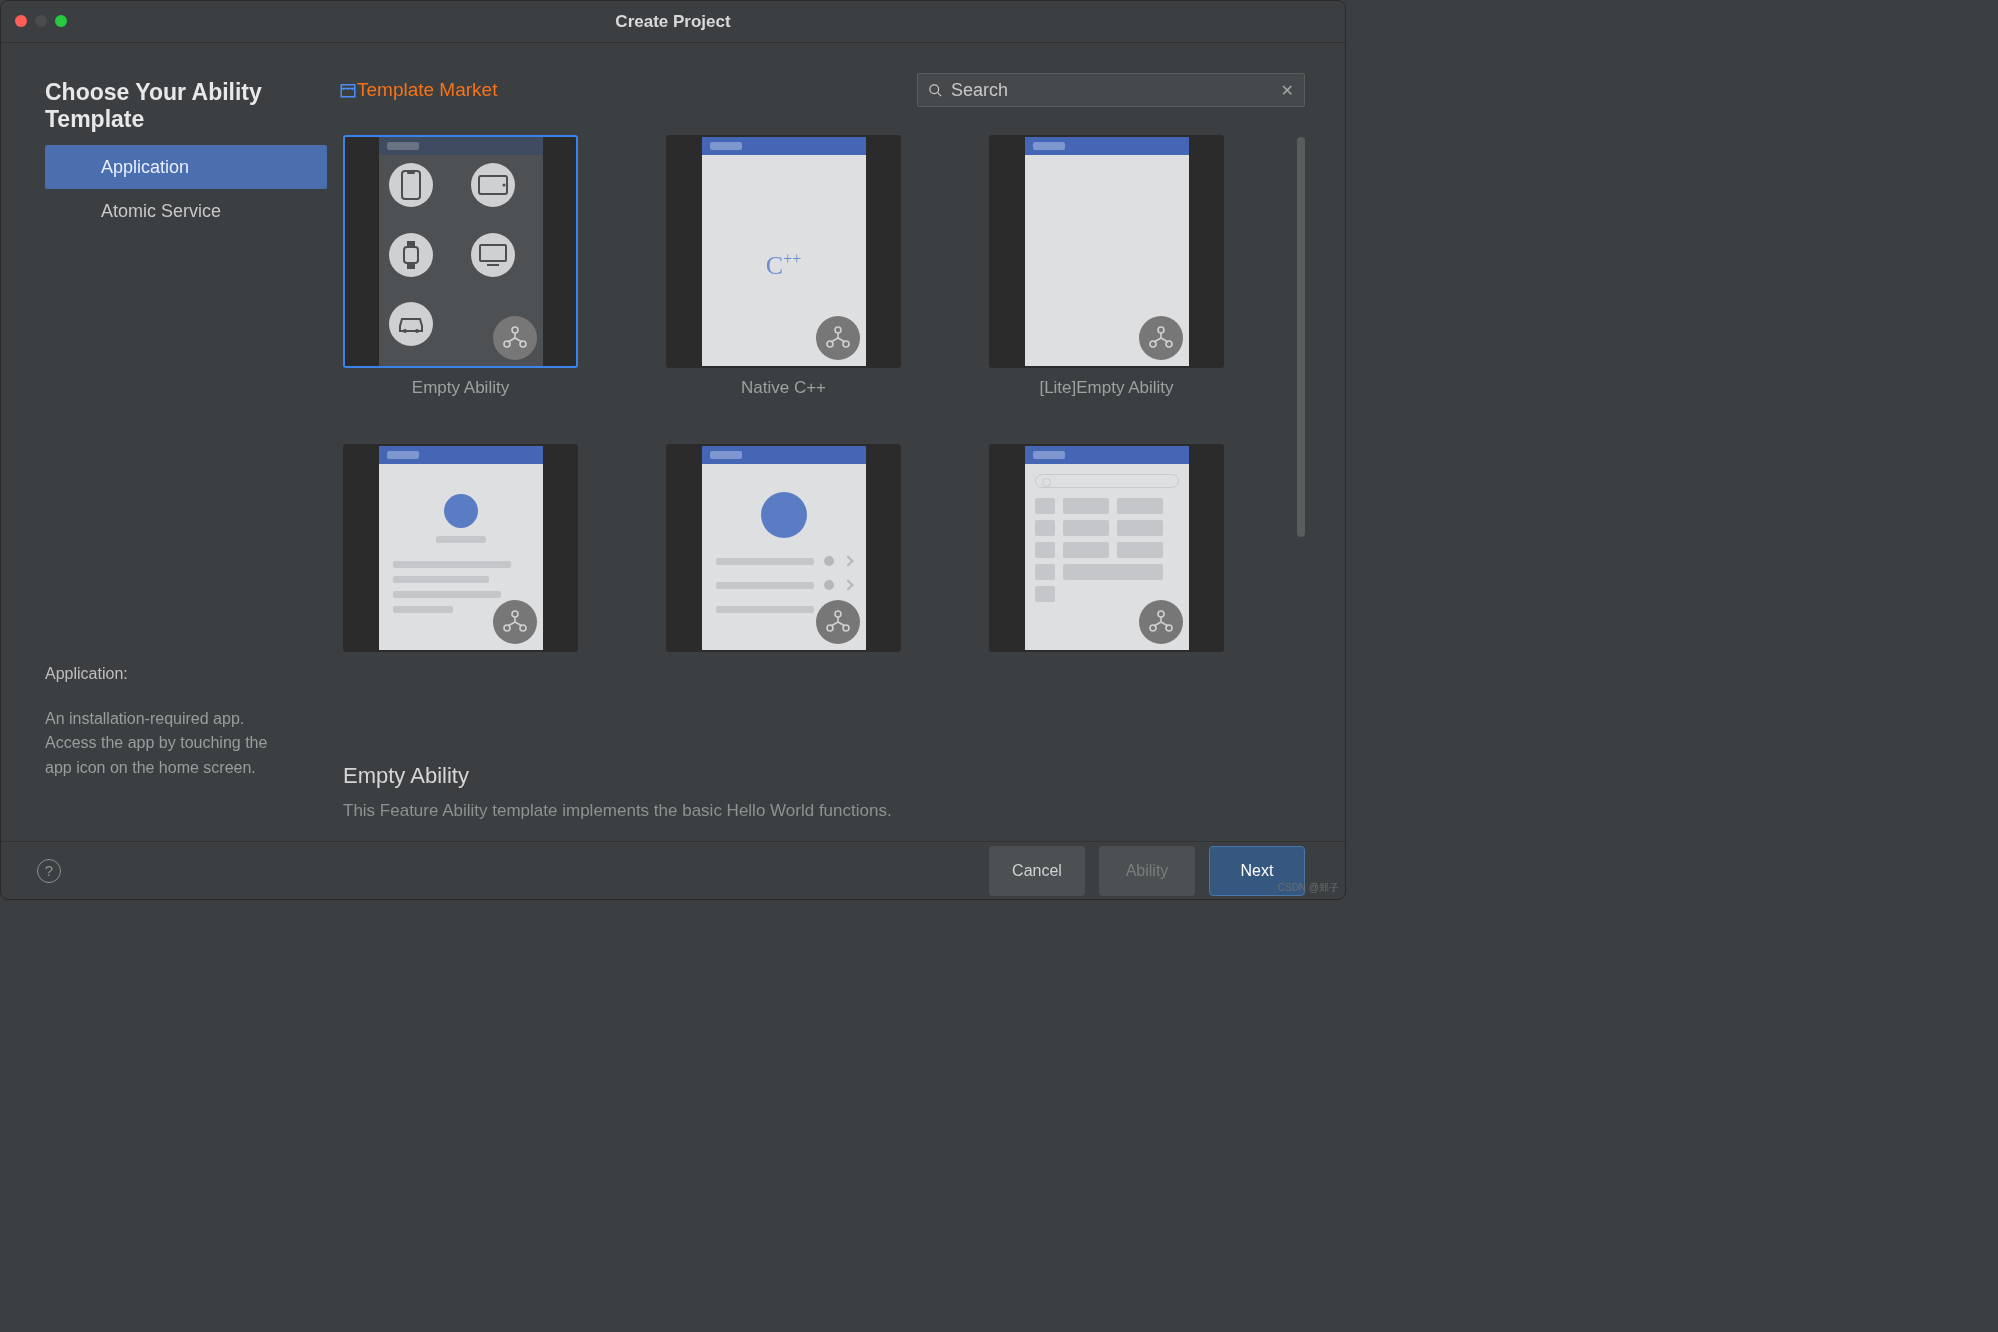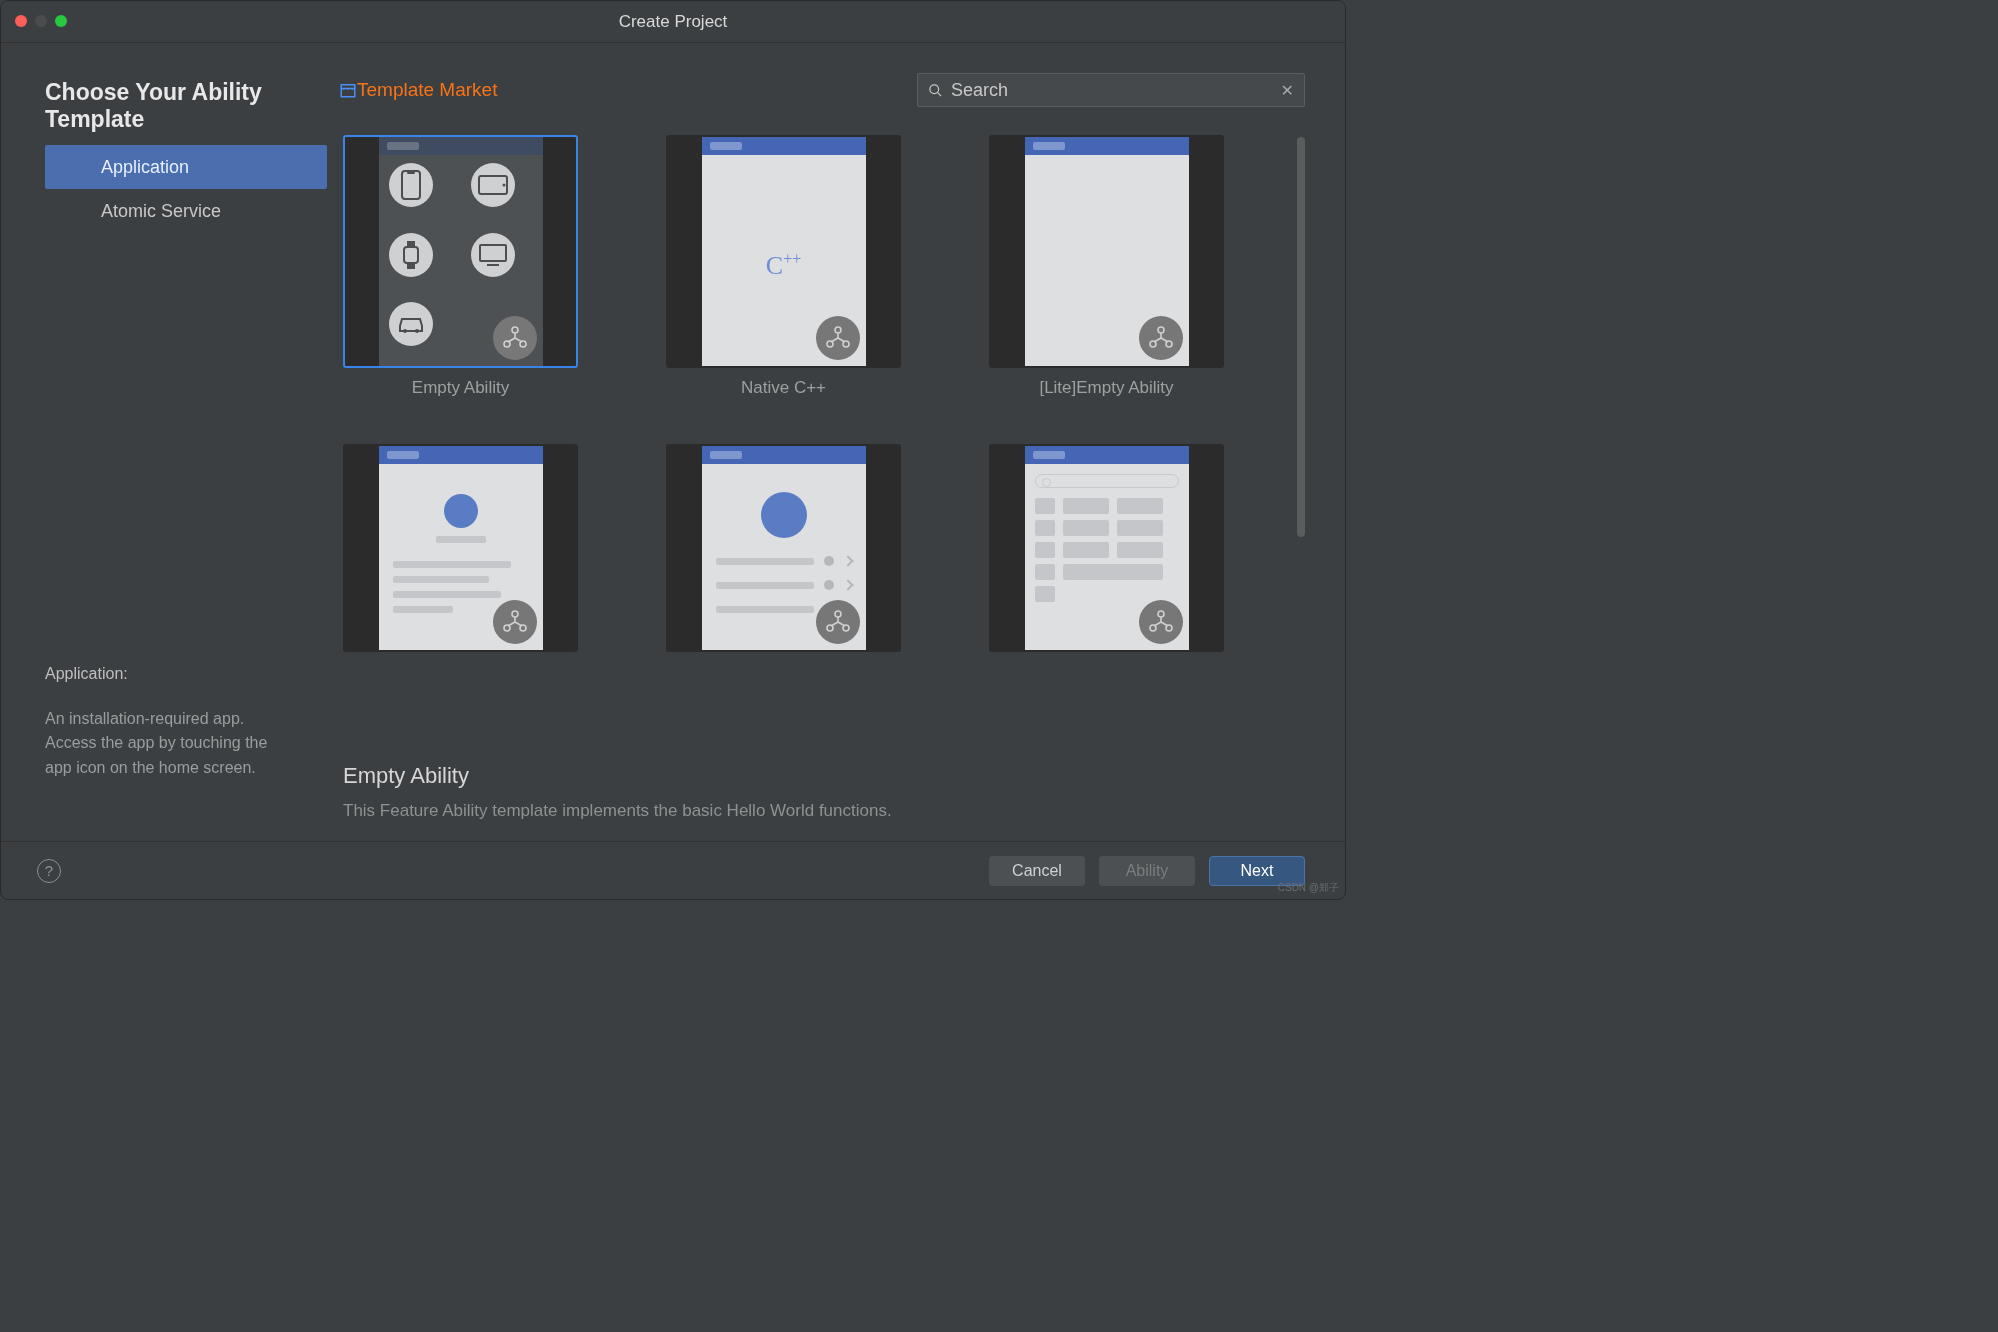--- a/index.html
+++ b/index.html
@@ -28,21 +28,21 @@
     align-items: center;
     position: relative;
     border-bottom: 1px solid #323232;
   }
   .traffic { display: flex; gap: 8px; position: absolute; left: 14px; top: 14px; }
   .dot { width: 12px; height: 12px; border-radius: 50%; }
   .dot.red { background: #ff5f57; }
   .dot.gray { background: #4c4c4c; }
   .dot.green { background: #28c840; }
   .titlebar-title {
-    flex: 1; text-align: center; color: #d9d9d9; font-weight: 400; font-size: 17px;
+    flex: 1; text-align: center; color: #d9d9d9; font-weight: 700; font-size: 17px;
   }
   .bg-title {
     position: absolute; top: -2px; width: 100%; text-align: center;
     font-size: 16px; font-weight: 600; color: #6f7273; white-space: nowrap;
     pointer-events: none;
   }
   .body {
     flex: 1; display: flex; overflow: hidden;
   }
   .sidebar {
@@ -131,21 +131,21 @@
   
   .sel-detail { padding: 24px 0 20px 4px; }
   .sel-title { color: #d6d6d6; font-size: 22px; font-weight: 500; margin-bottom: 12px; }
   .sel-desc { color: #8e9192; font-size: 17px; }
   .footer {
     height: 58px; border-top: 1px solid #323232;
     display: flex; align-items: center; padding: 0 40px 0 36px; gap: 14px;
   }
   .help { width: 24px; height: 24px; border: 1.5px solid #8d8f90; border-radius: 50%; color: #8d8f90; display: flex; align-items: center; justify-content: center; font-size: 15px; cursor: pointer; }
   .spacer { flex: 1; }
-  .btn { min-width: 96px; height: 30px; border-radius: 4px; font-size: 16px; cursor: pointer; border: none; padding: 0 18px; }
+  .btn { min-width: 96px; height: 50px; border-radius: 4px; font-size: 16px; cursor: pointer; border: none; padding: 0 18px; }
   .btn-secondary { background: #4c5052; color: #cfd2d3; }
   .btn-secondary.dis { color: #7a7d7e; background: #4c5052; }
   .btn-primary { background: #365880; color: #fff; border: 1px solid #4a75a8; }
   .watermark { position: absolute; bottom: 4px; right: 6px; font-size: 10px; color: #6b6e6f; }
 </style>
 </head>
 <body>
 
 <div class="window">
   <div class="bg-title">Welcome to DevEco Studio</div>

